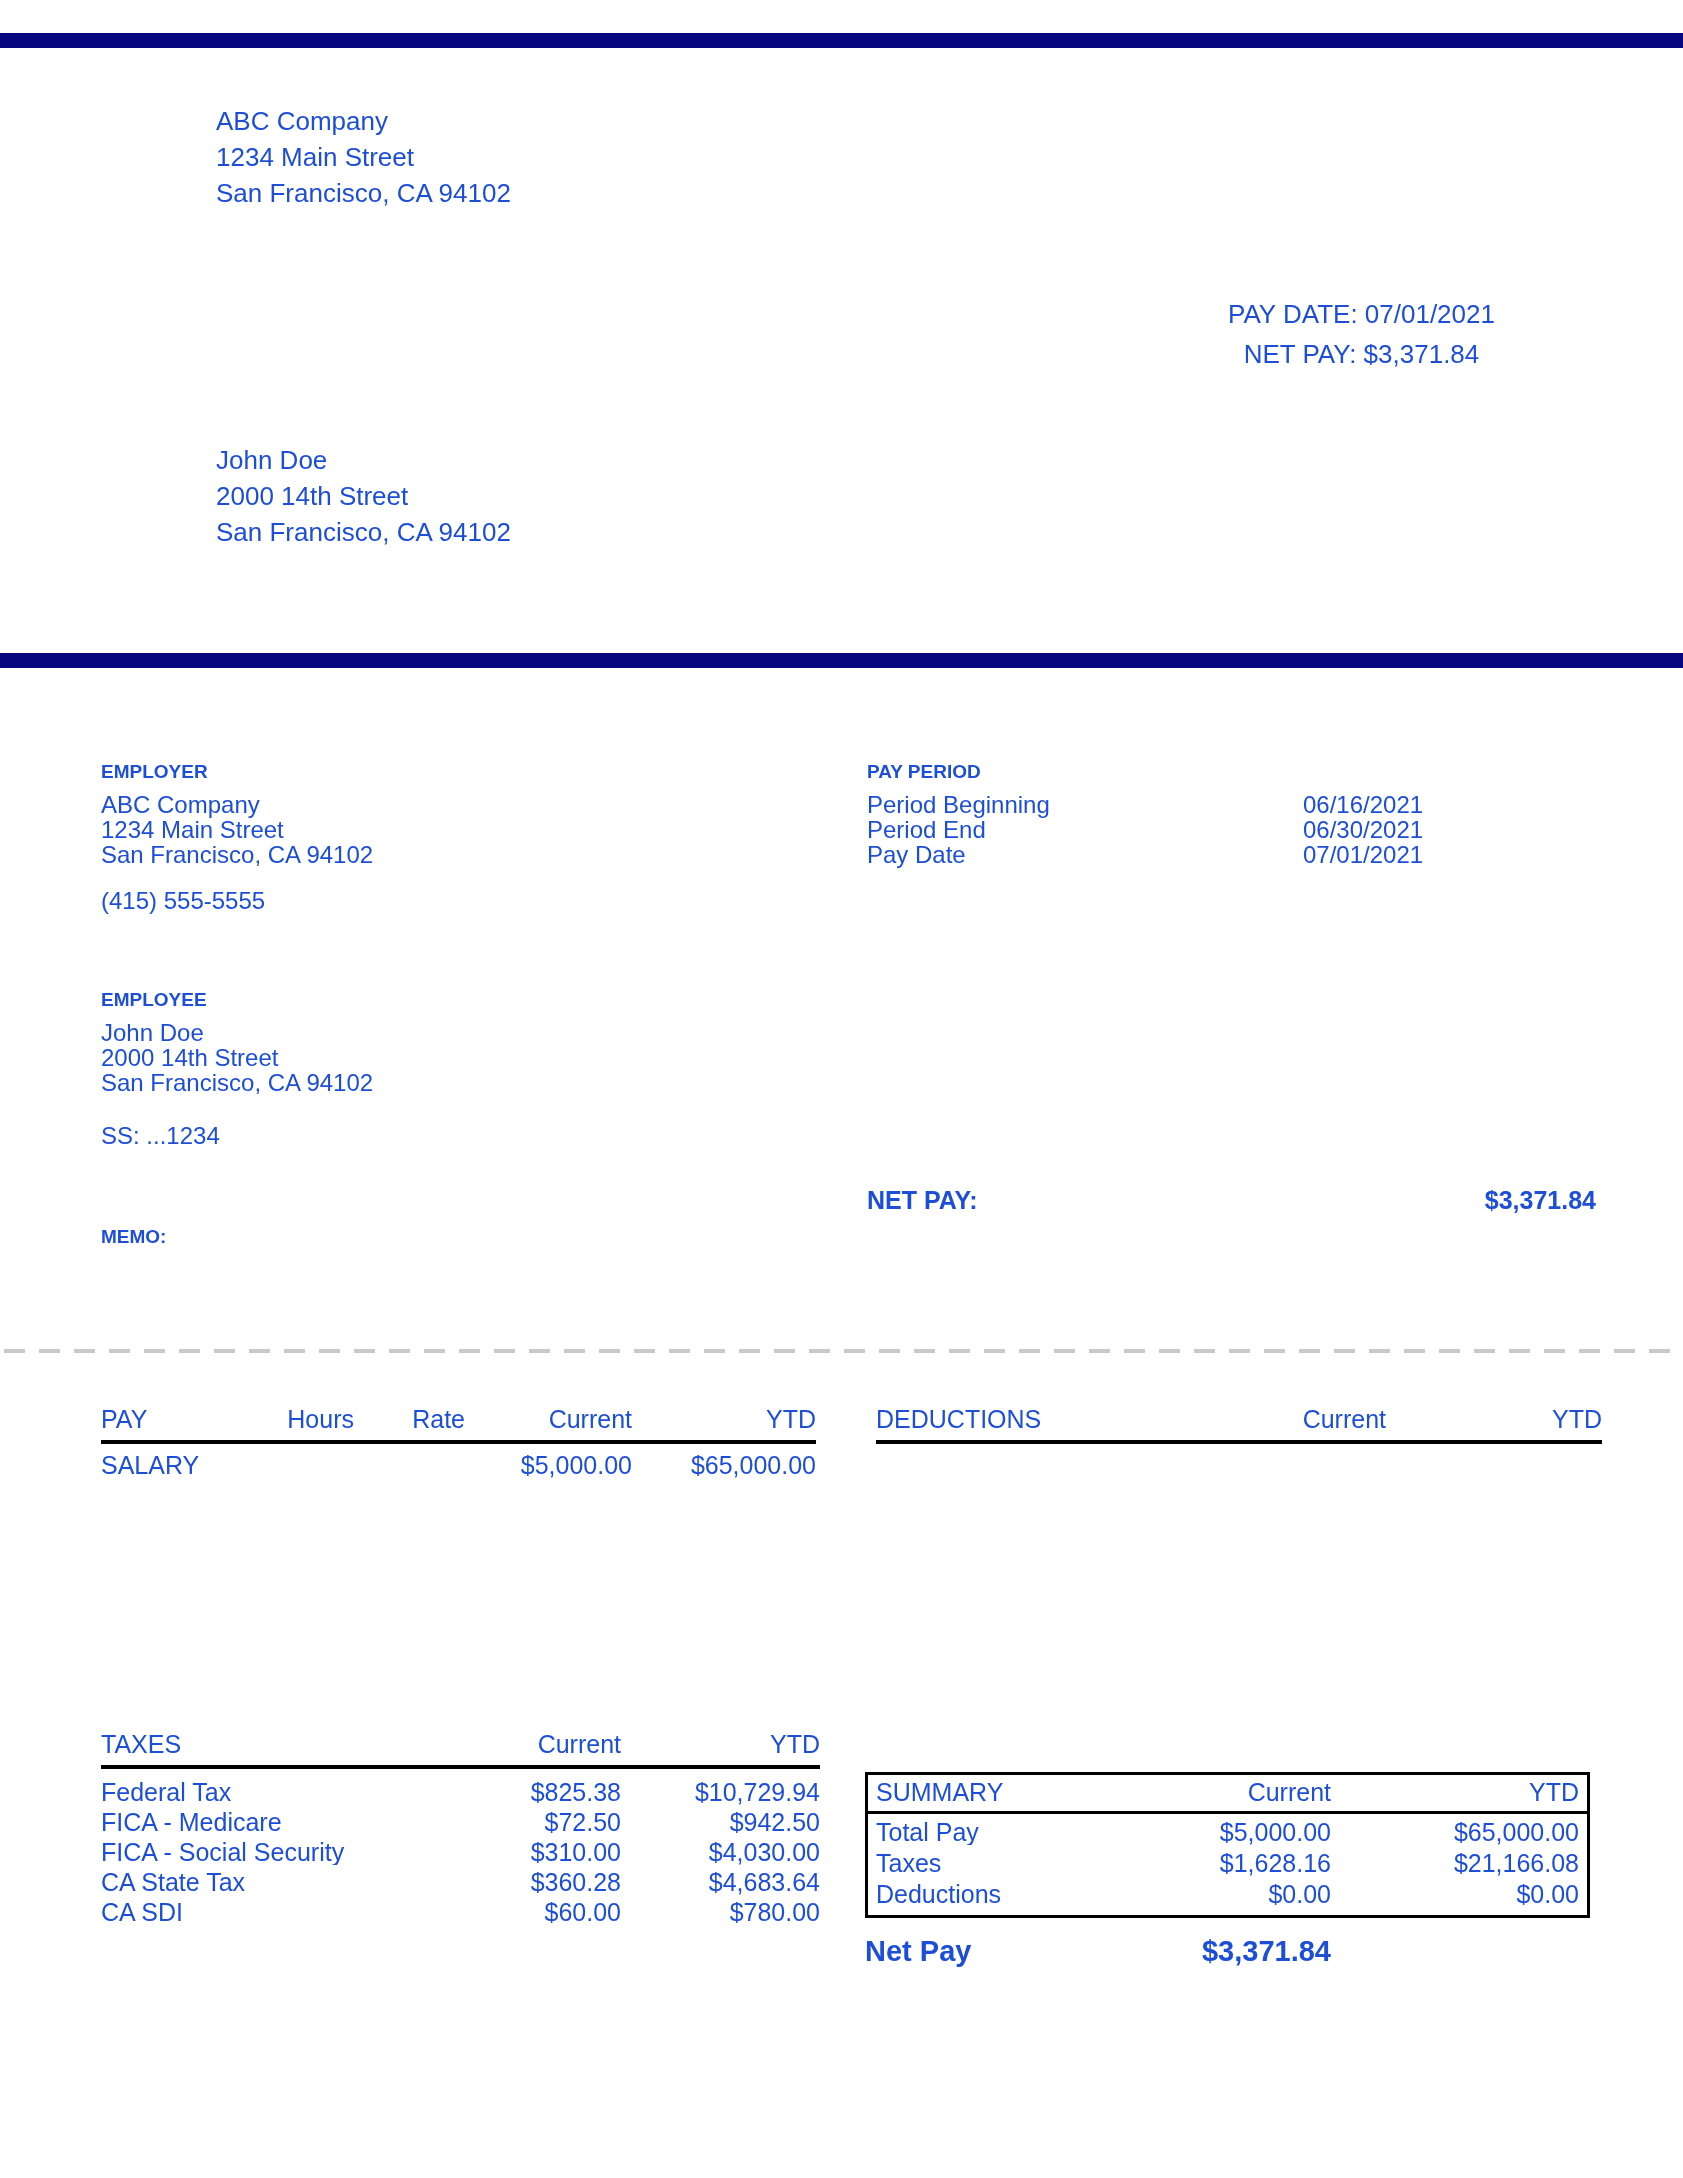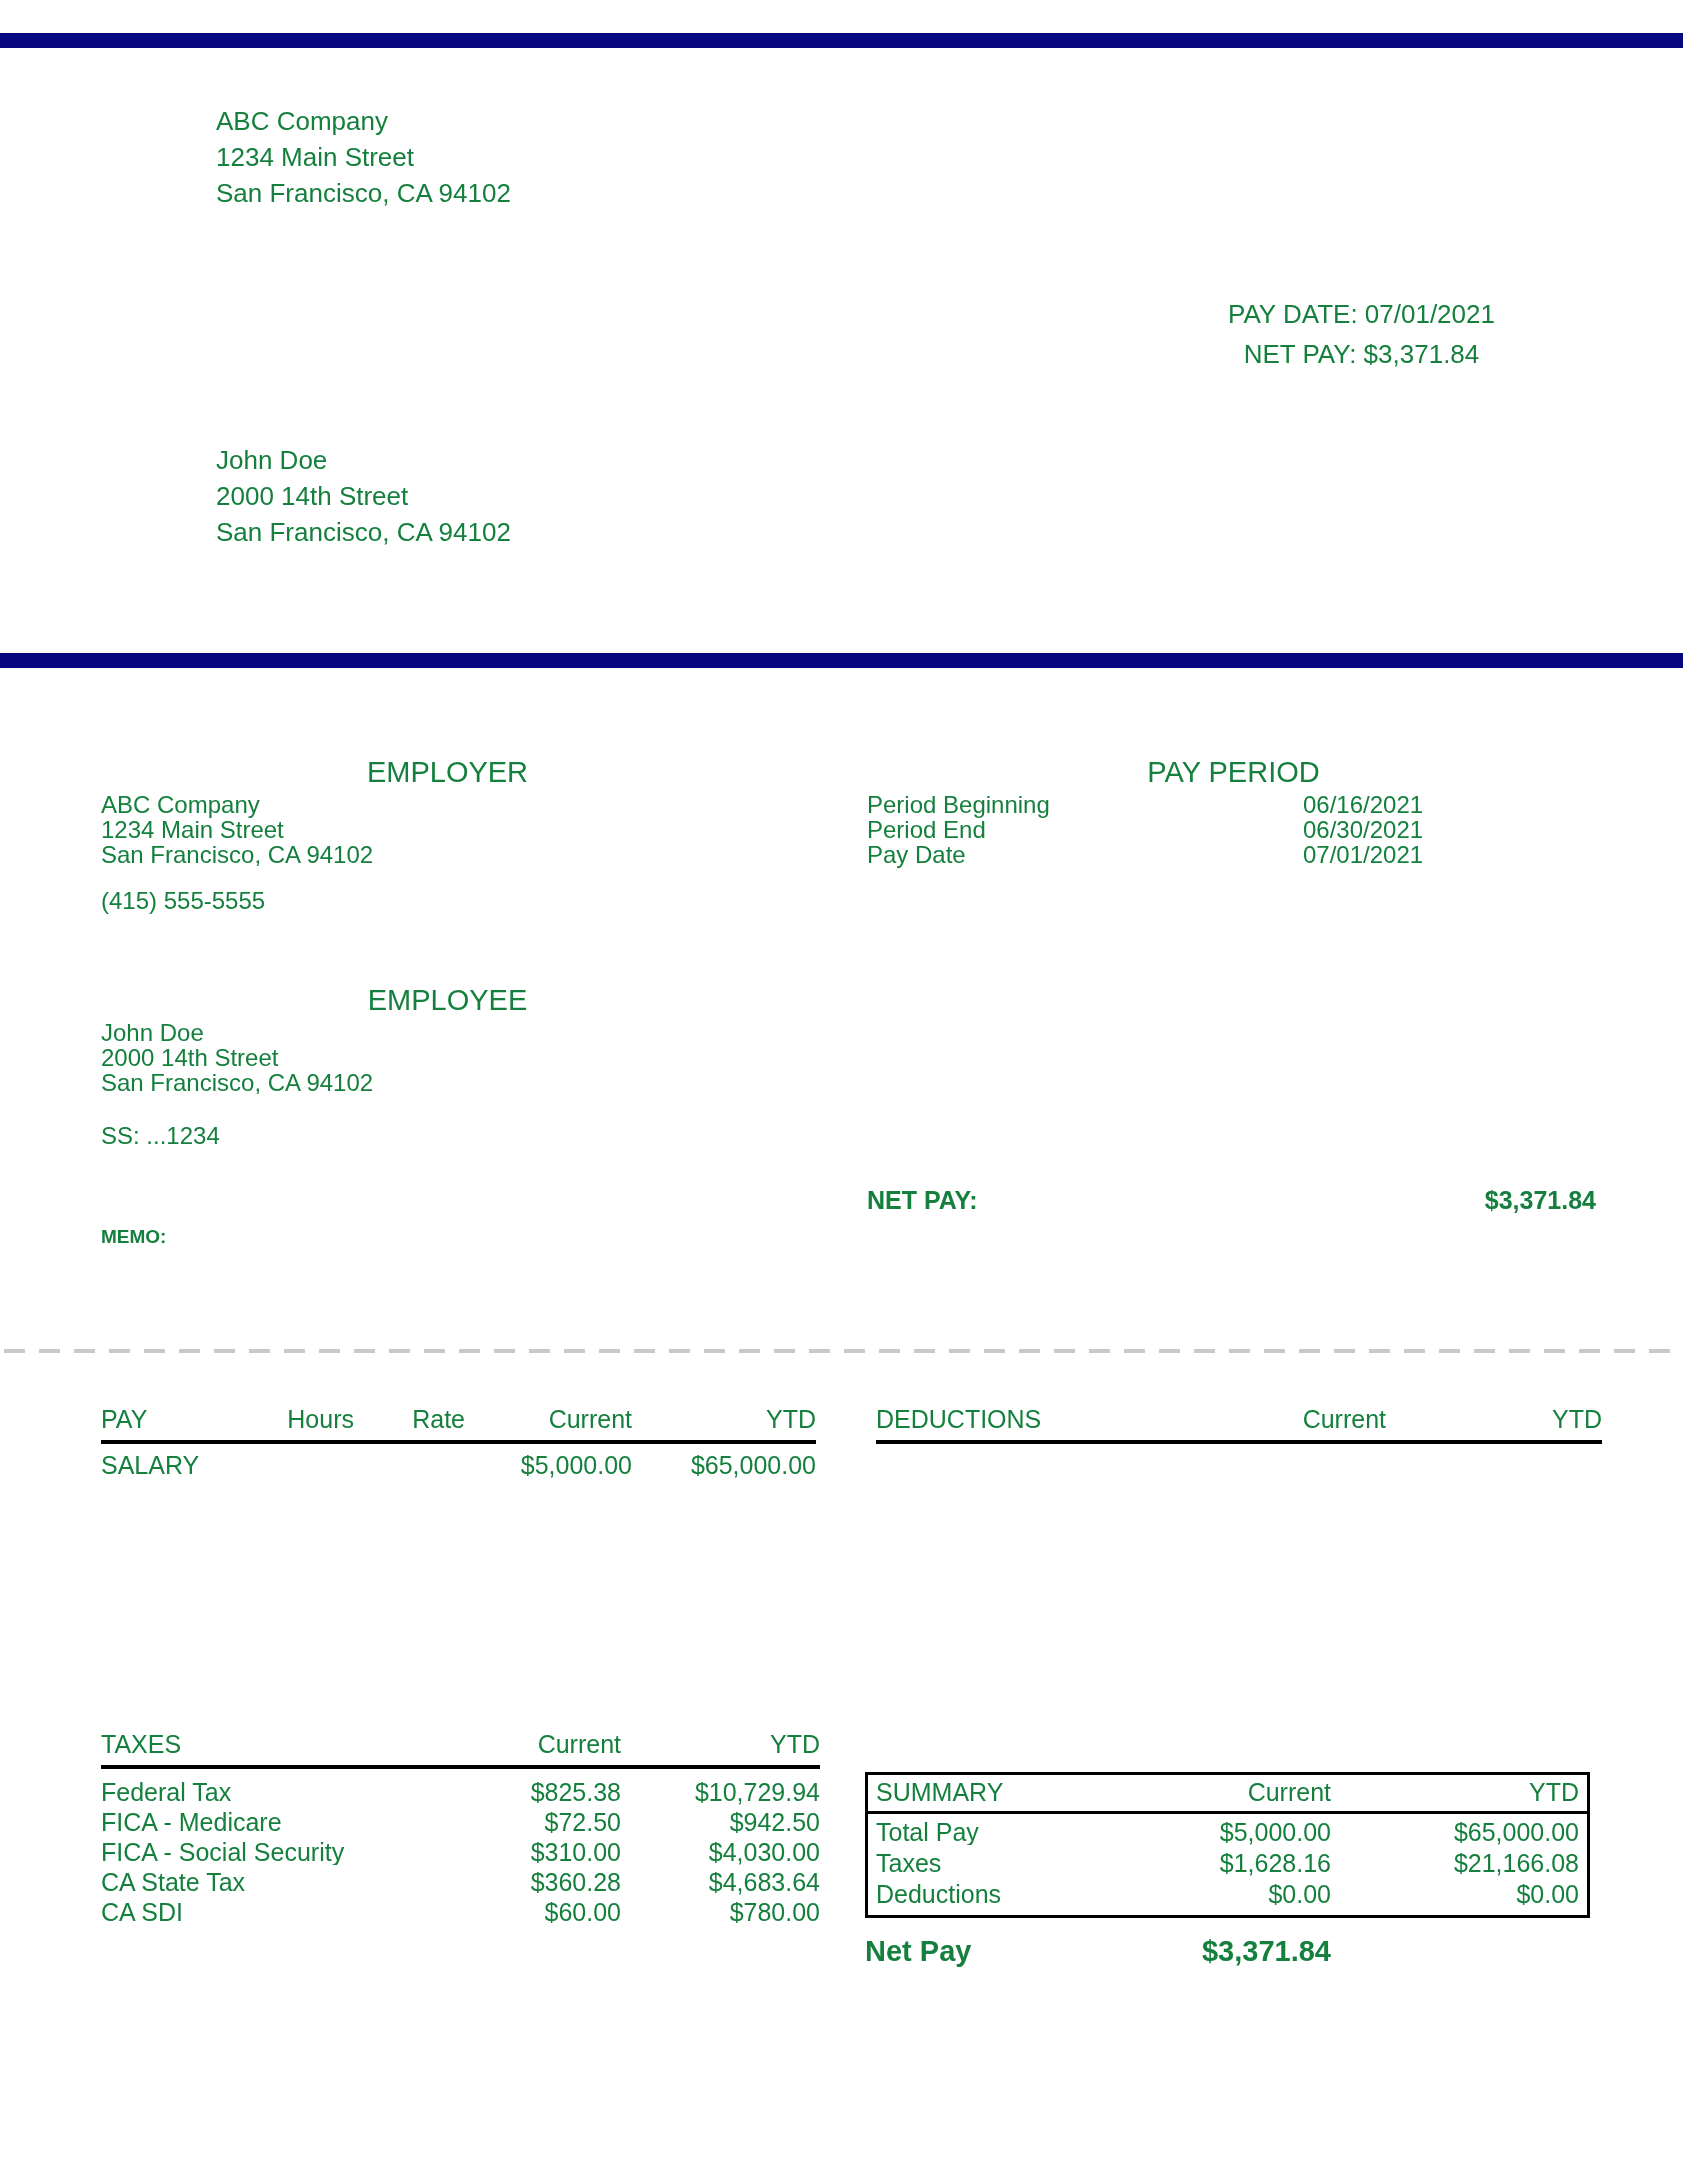--- a/index.html
+++ b/index.html
@@ -2,37 +2,37 @@
 <html><head>
 <meta charset="utf-8">
 <style>
   html, body { margin: 0; padding: 0; background: #ffffff; }
   .page {
     position: relative;
     width: 1683px;
     height: 2178px;
     background: #ffffff;
     font-family: "Liberation Sans", sans-serif;
-    color: #15803d;
+    color: #1d4ed8;
     overflow: hidden;
   }
   .abs { position: absolute; }
 
   
   .bar { left: 0; width: 1683px; height: 15px; background: #07077f; }
   .bar1 { top: 33px; }
   .bar2 { top: 653px; }
 
   
   .company-addr { left: 216px; top: 103px; font-size: 26px; line-height: 36px; }
   .stub-detail  { left: 1114px; top: 294px; width: 495px; text-align: center; font-size: 26px; line-height: 40px; }
   .employee-addr{ left: 216px; top: 442px; font-size: 26px; line-height: 36px; }
 
   
-  .sec-heading { font-weight: normal; font-size: 29px; line-height: 28px; text-align: center; }
+  .sec-heading { font-weight: bold; font-size: 19px; line-height: 28px; }
   .sec-body { margin-top: 6px; font-size: 24px; line-height: 25px; }
   .employer-sec { left: 101px; top: 758px; width: 693px; }
   .phone-line { margin-top: 21px; font-size: 24px; }
   .pay-period-sec { left: 867px; top: 758px; width: 733px; }
   .pp-row { display: flex; }
   .pp-label { width: 436px; }
   .employee-sec { left: 101px; top: 986px; width: 693px; }
   .ss-line { margin-top: 28px; font-size: 24px; }
 
   .netpay-row { left: 867px; top: 1186px; width: 729px; display: flex;

